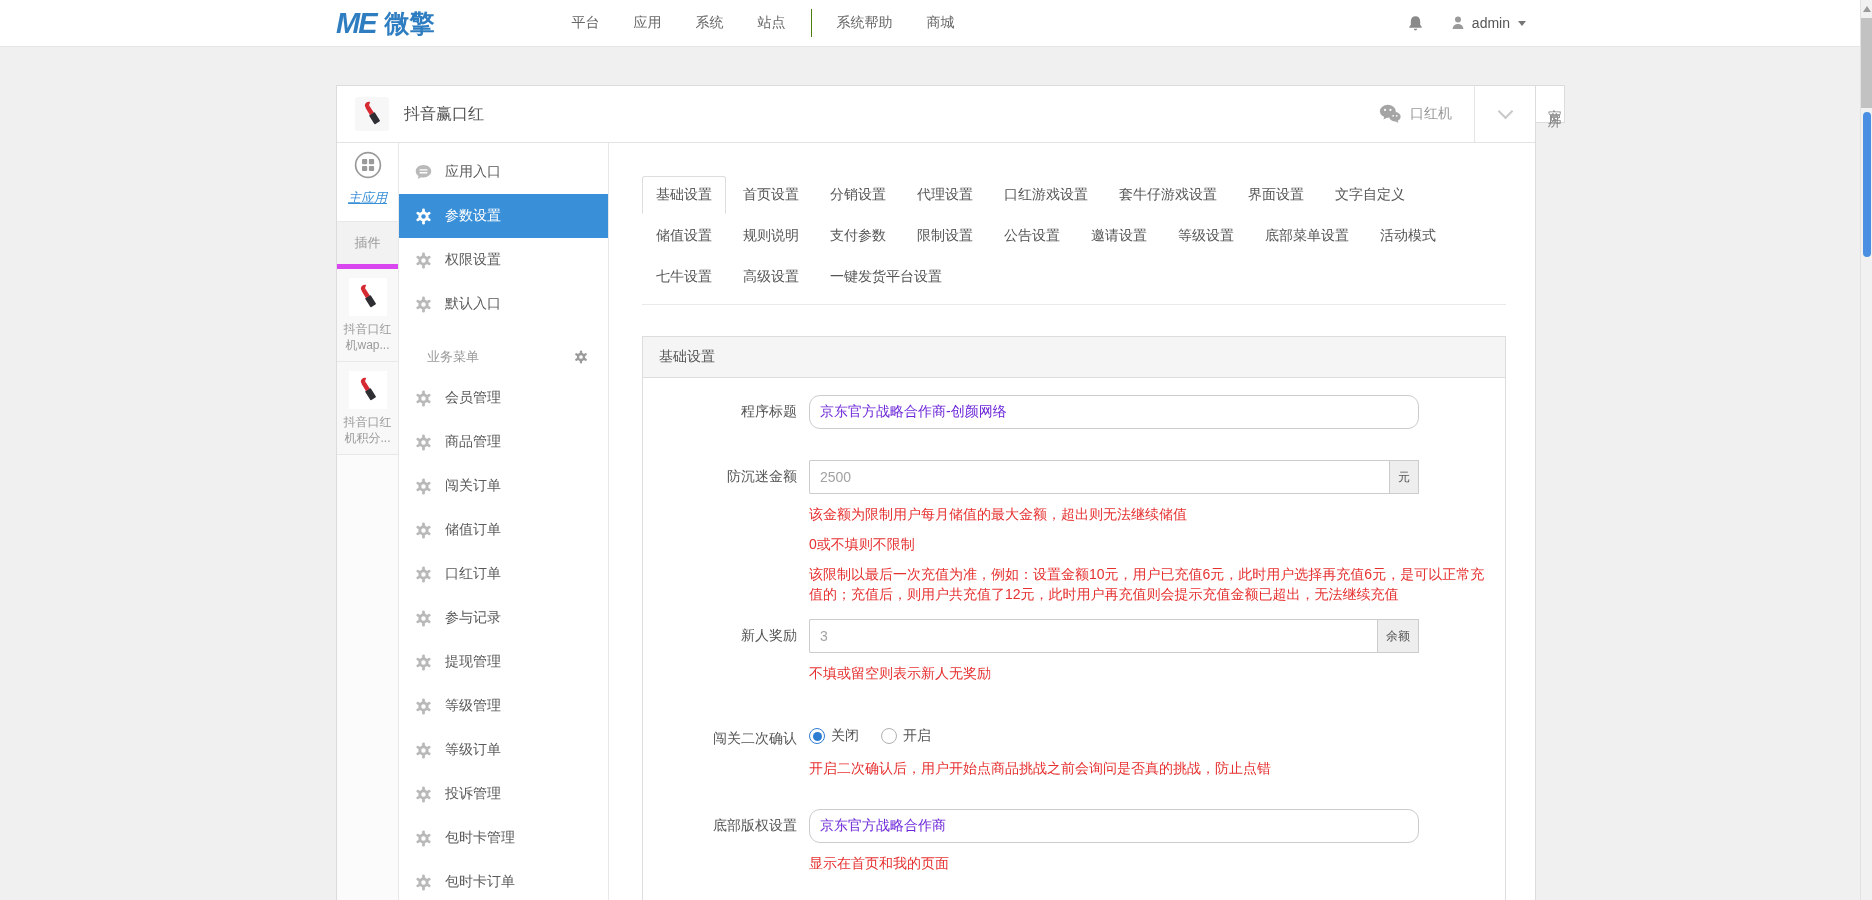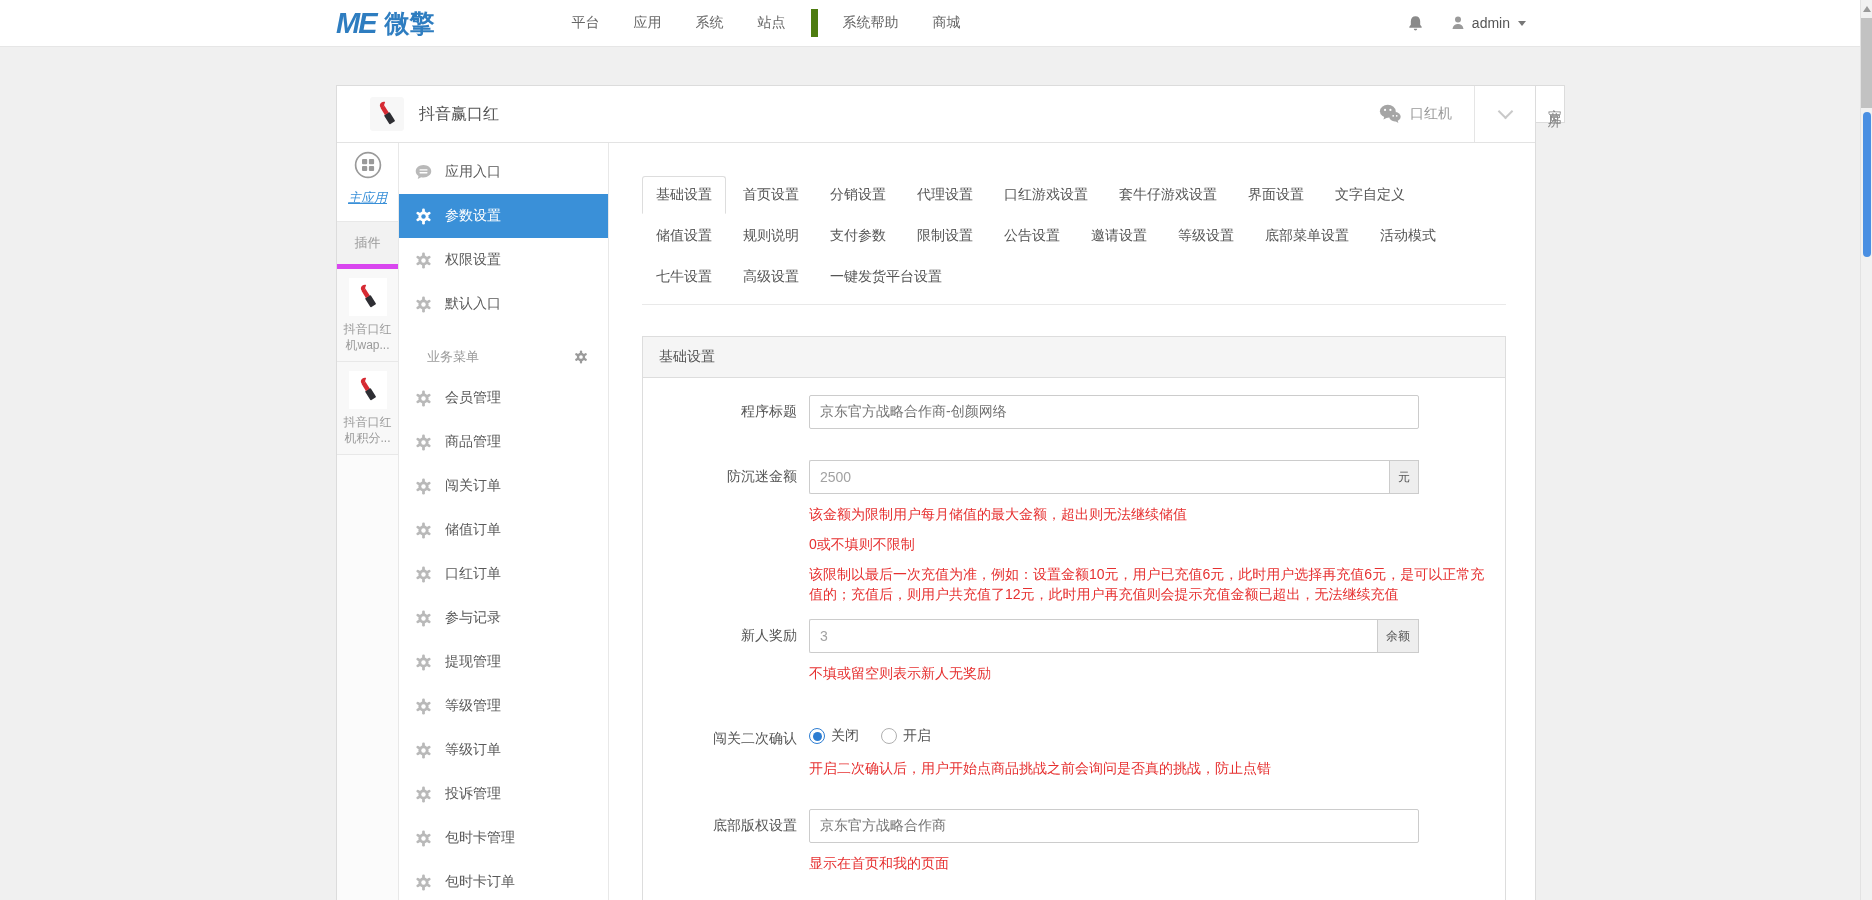--- a/index.html
+++ b/index.html
@@ -8,30 +8,30 @@
   svg.ico { display:block; }
 
   
   .navbar { height:47px; background:#fff; border-bottom:1px solid #e6e6e6; }
   .nav-inner { width:1200px; margin:0 auto; height:100%; display:flex; align-items:center; }
   .logo { display:flex; align-items:flex-start; gap:9px; cursor:pointer; }
   .logo-mark { font-size:29px; font-weight:800; font-style:italic; color:#2e7dc0; letter-spacing:-2px; }
   .logo-text { font-size:25px; font-weight:700; color:#2e7dc0; }
   .nav-menu { display:flex; align-items:flex-end; margin-left:120px; }
   .navitem { color:#666; padding:5px 17px; cursor:pointer; text-decoration:none; }
-  .navitem.divided { border-left:7px solid #4d7c0f; margin-left:8px; padding-left:25px; }
+  .navitem.divided { border-left:1px solid #4d7c0f; margin-left:8px; padding-left:25px; }
   .nav-right { margin-left:auto; display:flex; align-items:center; gap:26px; margin-right:10px; }
   .bell { color:#8a8a8a; cursor:pointer; }
   .user { display:flex; align-items:center; gap:6px; cursor:pointer; color:#555; }
   .user .p-ico { color:#9a9a9a; }
   .caret { width:0; height:0; border-left:4px solid transparent; border-right:4px solid transparent; border-top:5px solid #777; margin-left:2px; }
 
   
   .wrapper { width:1200px; margin:38px auto 0; position:relative; background:#fff; border:1px solid #dcdcdc; }
-  .app-header { height:57px; border-bottom:1px solid #e3e3e3; display:flex; align-items:center; background:#fff;padding-left:15px; }
+  .app-header { height:57px; border-bottom:1px solid #e3e3e3; display:flex; align-items:center; background:#fff; }
   .app-title { display:flex; align-items:center; gap:15px; padding-left:18px; }
   .app-title .tico { width:34px; height:34px; background:#f7f7f7; border-radius:3px; display:flex; align-items:center; justify-content:center; }
   .app-title-text { font-size:16px; color:#555; }
   .header-right { margin-left:auto; display:flex; align-items:center; height:100%; }
   .module-btn { display:flex; align-items:center; gap:9px; color:#999; cursor:pointer; padding:0 22px; }
   .module-btn .wc { color:#a5a5a5; }
   .header-divider { width:1px; height:100%; background:#e5e5e5; }
   .collapse-btn { width:60px; height:100%; display:flex; align-items:center; justify-content:center; cursor:pointer; }
   .chev { width:11px; height:11px; border-right:2px solid #c9c9c9; border-bottom:2px solid #c9c9c9; transform:rotate(45deg); margin-top:-5px; }
   .ws-tab { position:absolute; top:-1px; right:-30px; width:29px; background:#fff; border:1px solid #dcdcdc; border-left:none; color:#888; writing-mode:vertical-rl; padding:12px 0; text-align:center; letter-spacing:6px; cursor:pointer; font-size:14px; }
@@ -62,21 +62,21 @@
   .tabrow { display:flex; flex-wrap:wrap; }
   .tab { padding:9px 13px; margin:0 3px 3px 0; color:#555; cursor:pointer; border:1px solid transparent; border-radius:3px 3px 0 0; }
   .tab.active { background:#fff; border-color:#ddd; border-bottom-color:#fff; }
 
   .panel { margin-top:31px; border:1px solid #ddd; border-bottom:none; }
   .panel-head { background:#f5f5f5; border-bottom:1px solid #ddd; padding:11px 16px; color:#555; }
   .panel-body { padding:17px 0 60px; }
   .frow { display:flex; }
   .flabel { width:130px; text-align:right; margin:8px 12px 0 24px; color:#555; flex:none; }
   .fctrl { width:610px; }
-  .tinput { width:100%; height:34px; border:1px solid #ccc; border-radius:2px; padding:0 10px; font-size:14px; color:#737373; font-family:inherit; background:#fff; outline:none; }
+  .tinput { width:100%; height:34px; border:1px solid #ccc; border-radius:11px; padding:0 10px; font-size:14px; color:#6d28d9; font-family:inherit; background:#fff; outline:none; }
   .tinput.gray { color:#a2a2a2; }
   .addon-wrap { display:flex; }
   .addon-wrap .tinput { flex:1; border-right:none; border-radius:2px 0 0 2px; }
   .addon { background:#eee; border:1px solid #ccc; display:flex; align-items:center; justify-content:center; font-size:12px; color:#555; padding:0 8px; flex:none; min-width:30px; }
   .hints { margin-left:166px; width:680px; }
   .hint { color:#e63030; margin-top:10px; line-height:20px; }
   .gap-lg { margin-top:31px; } .gap-xl { margin-top:15px; } .gap-xxl { margin-top:39px; }
   .radio-row { display:flex; align-items:center; gap:22px; padding-top:5px; }
   .ropt { display:flex; align-items:center; gap:6px; cursor:pointer; color:#555; }
   .radio { width:16px; height:16px; border:1px solid #b0b0b0; border-radius:50%; background:#fff; display:inline-flex; align-items:center; justify-content:center; }

